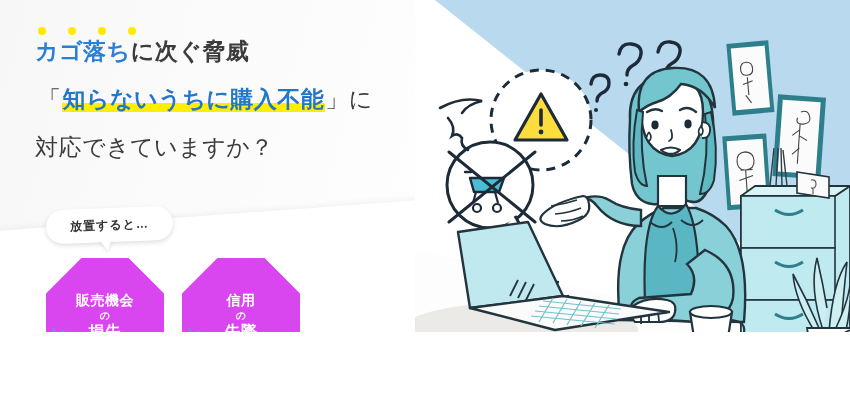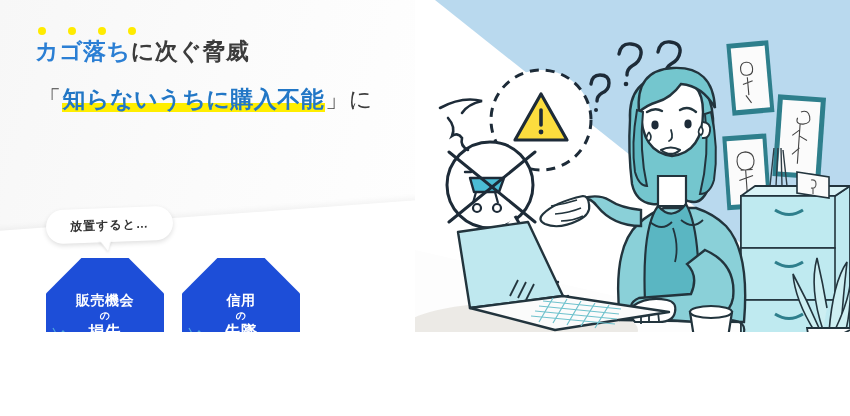--- a/index.html
+++ b/index.html
@@ -60,21 +60,21 @@
     content:"";position:absolute;left:52px;bottom:-9px;
     width:0;height:0;
     border-left:9px solid transparent;border-right:4px solid transparent;
     border-top:12px solid #ffffff;
     filter:drop-shadow(0 2px 1px rgba(0,0,0,.10));
   }
 
   
   .oct{
     position:absolute;width:118px;height:118px;
-    background:#1d4ed8;
+    background:#d946ef;
     clip-path:polygon(30% 0%,70% 0%,100% 30%,100% 70%,70% 100%,30% 100%,0% 70%,0% 30%);
     display:flex;align-items:center;justify-content:center;
     filter:drop-shadow(3px 4px 4px rgba(0,0,0,.18));
   }
   .oct .txt{
     color:#fff;text-align:center;font-weight:700;line-height:1.14;
     letter-spacing:.5px;
   }
   .oct .t1{font-size:14px;display:block;}
   .oct .tn{font-size:10px;display:block;margin:1px 0;}
@@ -107,20 +107,21 @@
     <i></i>
   </div>
 
   <div class="headline">
     <div class="h-line l1">
       <span class="blue">カゴ落ち</span><span>に次ぐ脅威</span>
     </div>
     <div class="h-line l2">
       <span class="brk">「</span><span class="hl">知らないうちに購入不能</span><span class="brk">」に</span>
     </div>
+    <div class="h-line l3">対応できていますか？</div>
   </div>
 
   <div class="bubble">
     <span>放置すると…</span>
   </div>
 
   <div class="oct" id="oct1">
     <div class="txt">
       <span class="t1">販売機会</span>
       <span class="tn">の</span>

